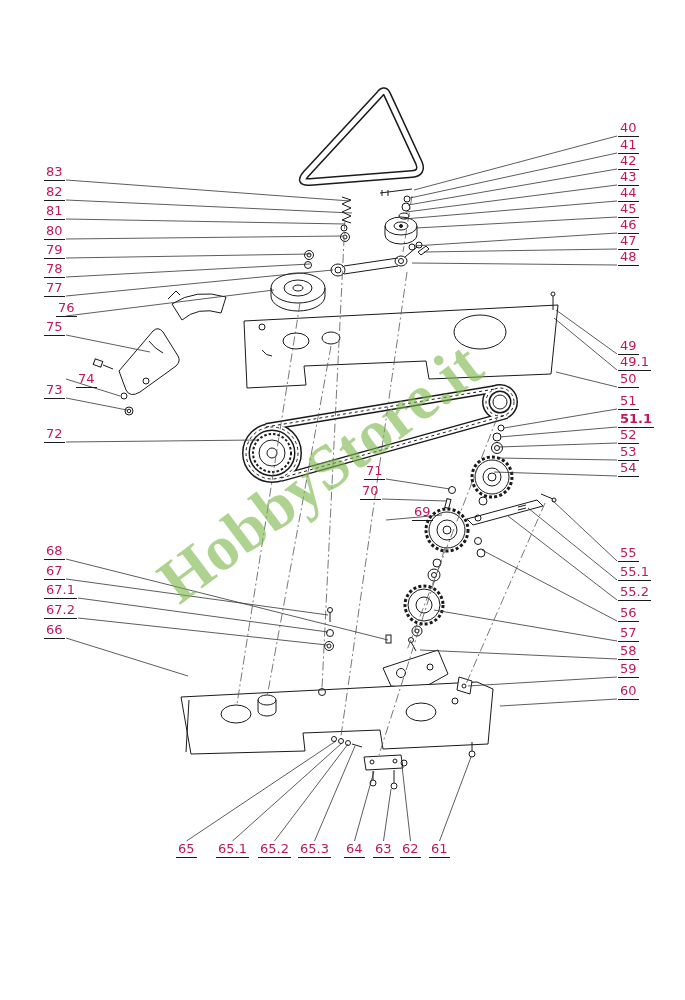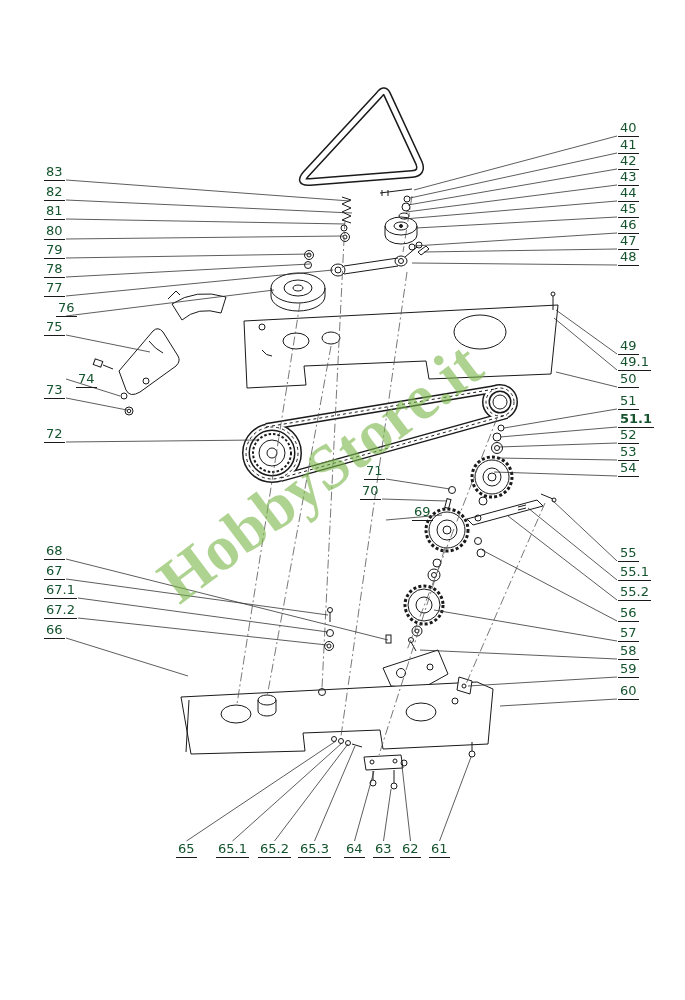--- a/index.html
+++ b/index.html
@@ -1,20 +1,20 @@
 <!DOCTYPE html>
 <html><head>
 <meta charset="utf-8">
 <style>
   html,body{margin:0;padding:0;background:#ffffff;}
   .stage{position:relative;width:685px;height:1000px;background:#fff;overflow:hidden;
          font-family:"DejaVu Sans",sans-serif;}
   .stage svg{position:absolute;left:0;top:0;}
   #label-layer{position:absolute;left:0;top:0;width:685px;height:1000px;pointer-events:none;}
-  .part-label{position:absolute;font-size:13px;line-height:14px;color:#14532d;
+  .part-label{position:absolute;font-size:13px;line-height:14px;color:#be185d;
               border-bottom:1px solid #1a1a1a;padding:0 2px 1px 2px;white-space:nowrap;}
   .watermark{position:absolute;left:128px;top:436px;font-family:"Liberation Serif",serif;
              font-weight:bold;font-size:64px;white-space:nowrap;color:#7ab648;opacity:.6;
              transform:rotate(-37deg);transform-origin:center;pointer-events:none;z-index:5;}
 </style>
 </head>
 <body>
 
 <div class="stage">
 

